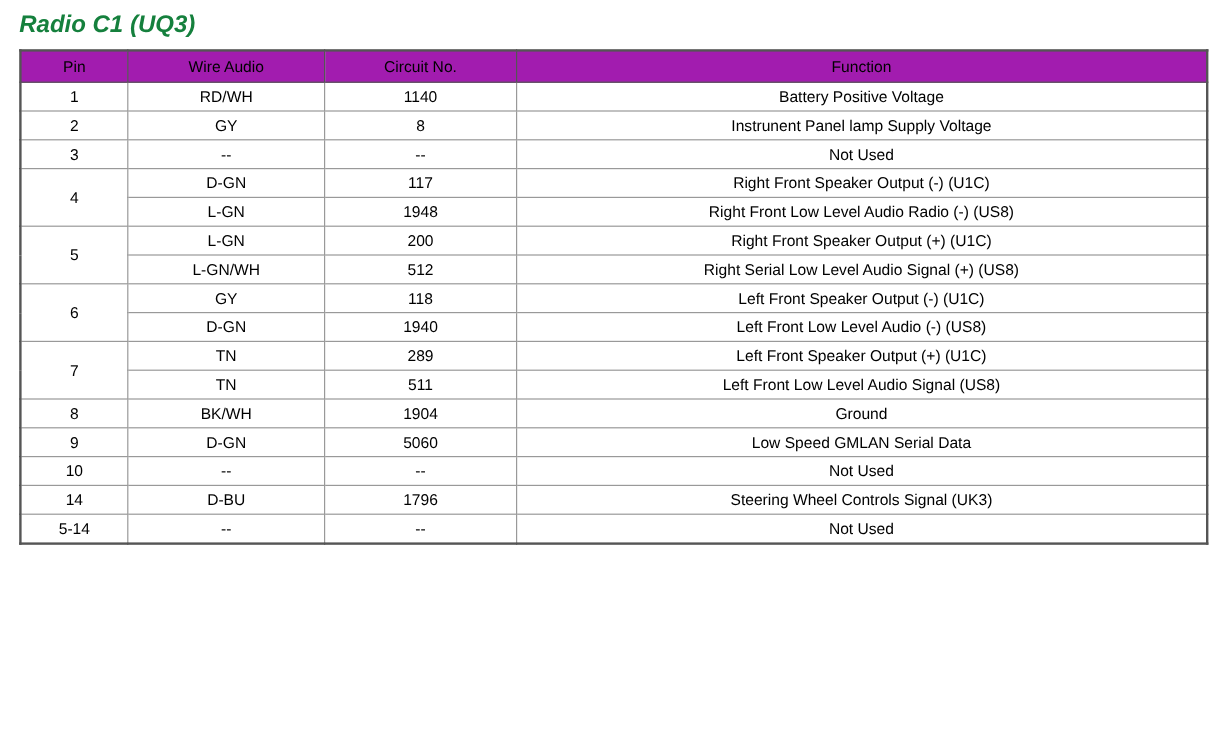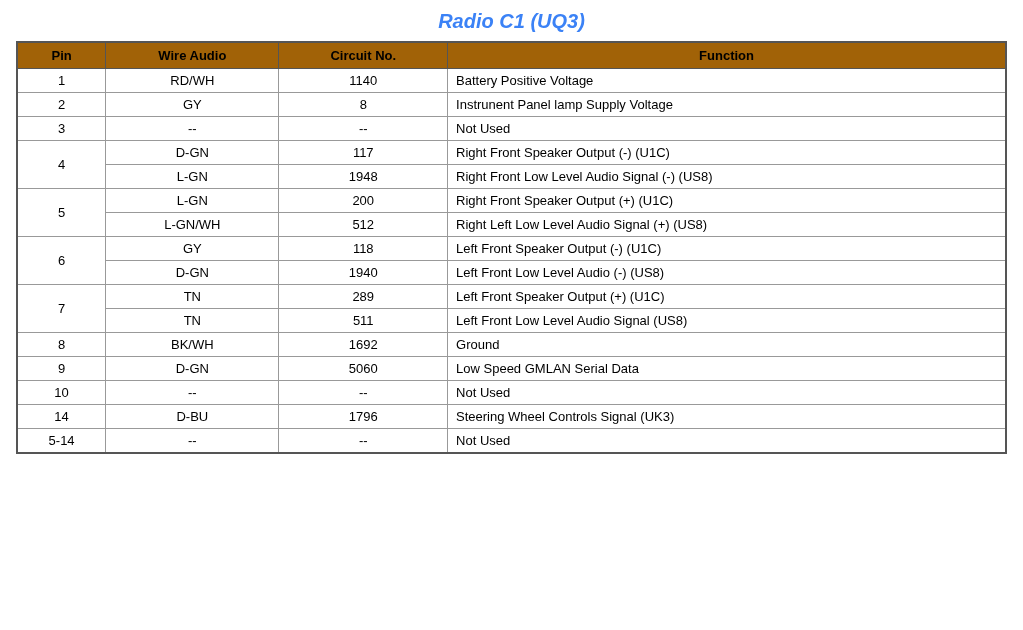--- a/index.html
+++ b/index.html
@@ -4,48 +4,47 @@
   <style>
     * { margin: 0; padding: 0; box-sizing: border-box; }
     body {
       background: #fff;
       font-family: Arial, sans-serif;
       font-size: 13px;
       padding: 10px 16px;
       color: #000;
     }
     h1 {
-      color: #3b82f6;
+      color: #15803d;
       font-size: 20px;
       font-weight: bold;
       margin-bottom: 8px;
       font-style: italic;
-      text-align: center;
     }
     table {
       border-collapse: collapse;
       width: 100%;
       border: 2px solid #555;
     }
     th {
-      background: #a16207;
+      background: #a21caf;
       border: 1px solid #555;
       padding: 5px 8px;
-      font-weight: bold;
+      font-weight: normal;
       text-align: center;
       font-size: 13px;
     }
     td {
       border: 1px solid #999;
       padding: 4px 8px;
       text-align: center;
       vertical-align: middle;
     }
     td.func {
-      text-align: left;
+      text-align: center;
     }
     tr:nth-child(even) td {
       background: #fff;
     }
     .sub-row td {
       border-top: none;
     }
   </style>
 </head>
 <body>
@@ -82,32 +81,32 @@
       </tr>
       <tr class="merged-top">
         <td rowspan="2" style="border-bottom: 1px solid rgb(153, 153, 153);">4</td>
         <td>D-GN</td>
         <td>117</td>
         <td class="func">Right Front Speaker Output (-) (U1C)</td>
       </tr>
       <tr class="sub-row">
         <td>L-GN</td>
         <td>1948</td>
-        <td class="func">Right Front Low Level Audio Signal (-) (US8)</td>
+        <td class="func">Right Front Low Level Audio Radio (-) (US8)</td>
       </tr>
       <tr class="merged-top">
         <td rowspan="2" style="border-bottom: 1px solid rgb(153, 153, 153);">5</td>
         <td>L-GN</td>
         <td>200</td>
         <td class="func">Right Front Speaker Output (+) (U1C)</td>
       </tr>
       <tr class="sub-row">
         <td>L-GN/WH</td>
         <td>512</td>
-        <td class="func">Right Left Low Level Audio Signal (+) (US8)</td>
+        <td class="func">Right Serial Low Level Audio Signal (+) (US8)</td>
       </tr>
       <tr class="merged-top">
         <td rowspan="2" style="border-bottom: 1px solid rgb(153, 153, 153);">6</td>
         <td>GY</td>
         <td>118</td>
         <td class="func">Left Front Speaker Output (-) (U1C)</td>
       </tr>
       <tr class="sub-row">
         <td>D-GN</td>
         <td>1940</td>
@@ -120,21 +119,21 @@
         <td class="func">Left Front Speaker Output (+) (U1C)</td>
       </tr>
       <tr class="sub-row">
         <td>TN</td>
         <td>511</td>
         <td class="func">Left Front Low Level Audio Signal (US8)</td>
       </tr>
       <tr>
         <td>8</td>
         <td>BK/WH</td>
-        <td>1692</td>
+        <td>1904</td>
         <td class="func">Ground</td>
       </tr>
       <tr>
         <td>9</td>
         <td>D-GN</td>
         <td>5060</td>
         <td class="func">Low Speed GMLAN Serial Data</td>
       </tr>
       <tr>
         <td>10</td>

